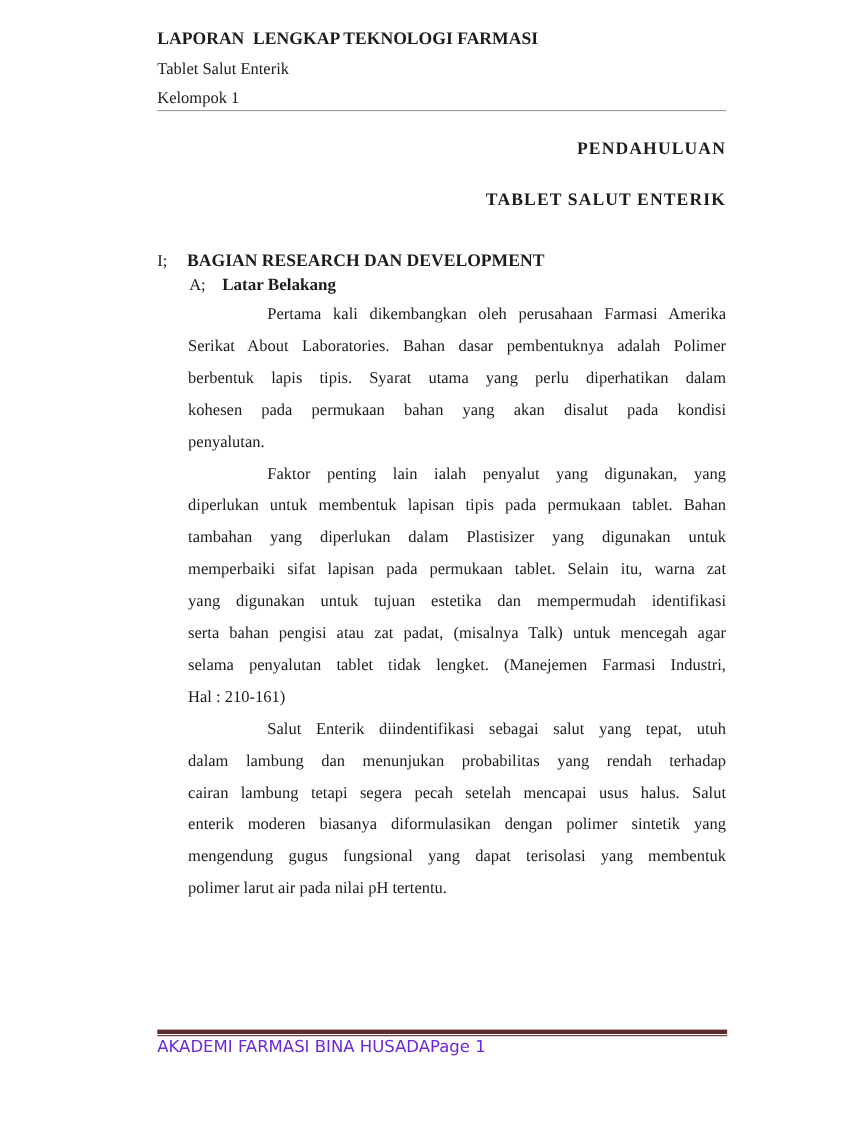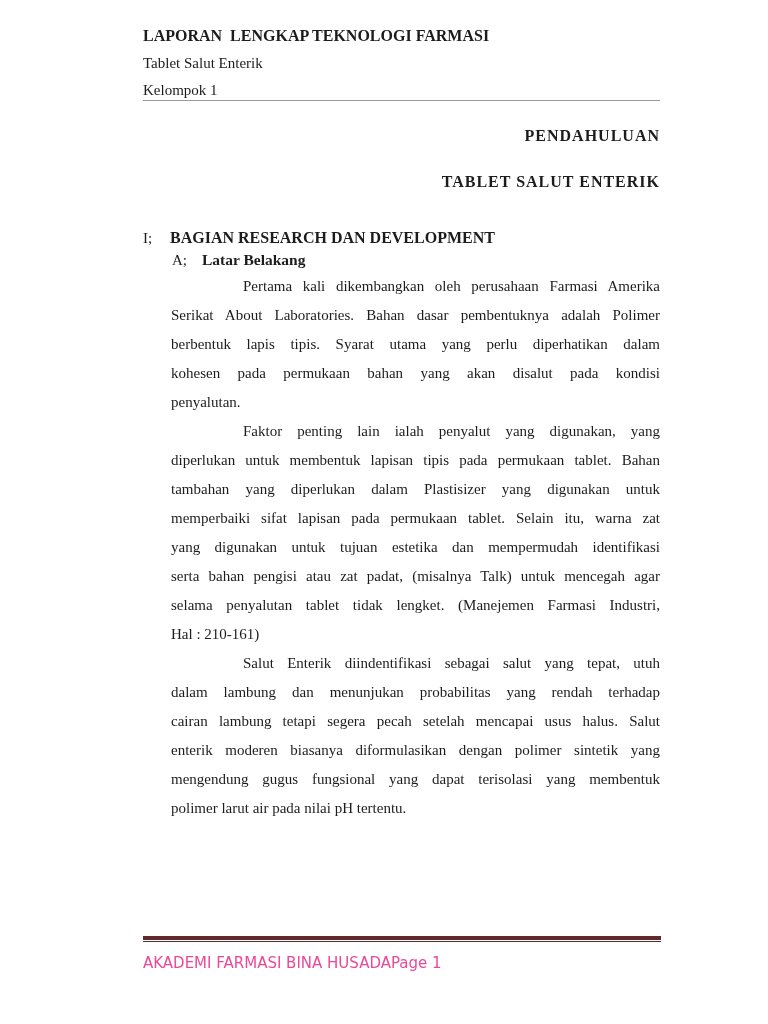--- a/index.html
+++ b/index.html
@@ -49,23 +49,23 @@
     white-space:normal;
   }
   .line.first { padding-left:72px; }
   .line.last { text-align-last:left; }
   .page-footer {
     position:absolute; left:143px; top:936px; width:518px;
   }
   .bar-thick { height:4px; background:#5e2a2b; }
   .bar-thin { height:1px; background:#5e2a2b; margin-top:1px; }
   .footer-text {
-    margin-top:12px;
+    margin-top:0;
     font-family:"DejaVu Sans","Liberation Sans",sans-serif;
-    font-size:15px; line-height:18px; color:#ec4899;
+    font-size:15px; line-height:18px; color:#6d28d9;
   }
 </style>
 </head>
 <body>
 
 <div class="page">
   <div class="content">
 
     <div class="doc-header">
       <div class="doc-title">LAPORAN  LENGKAP TEKNOLOGI FARMASI</div>

